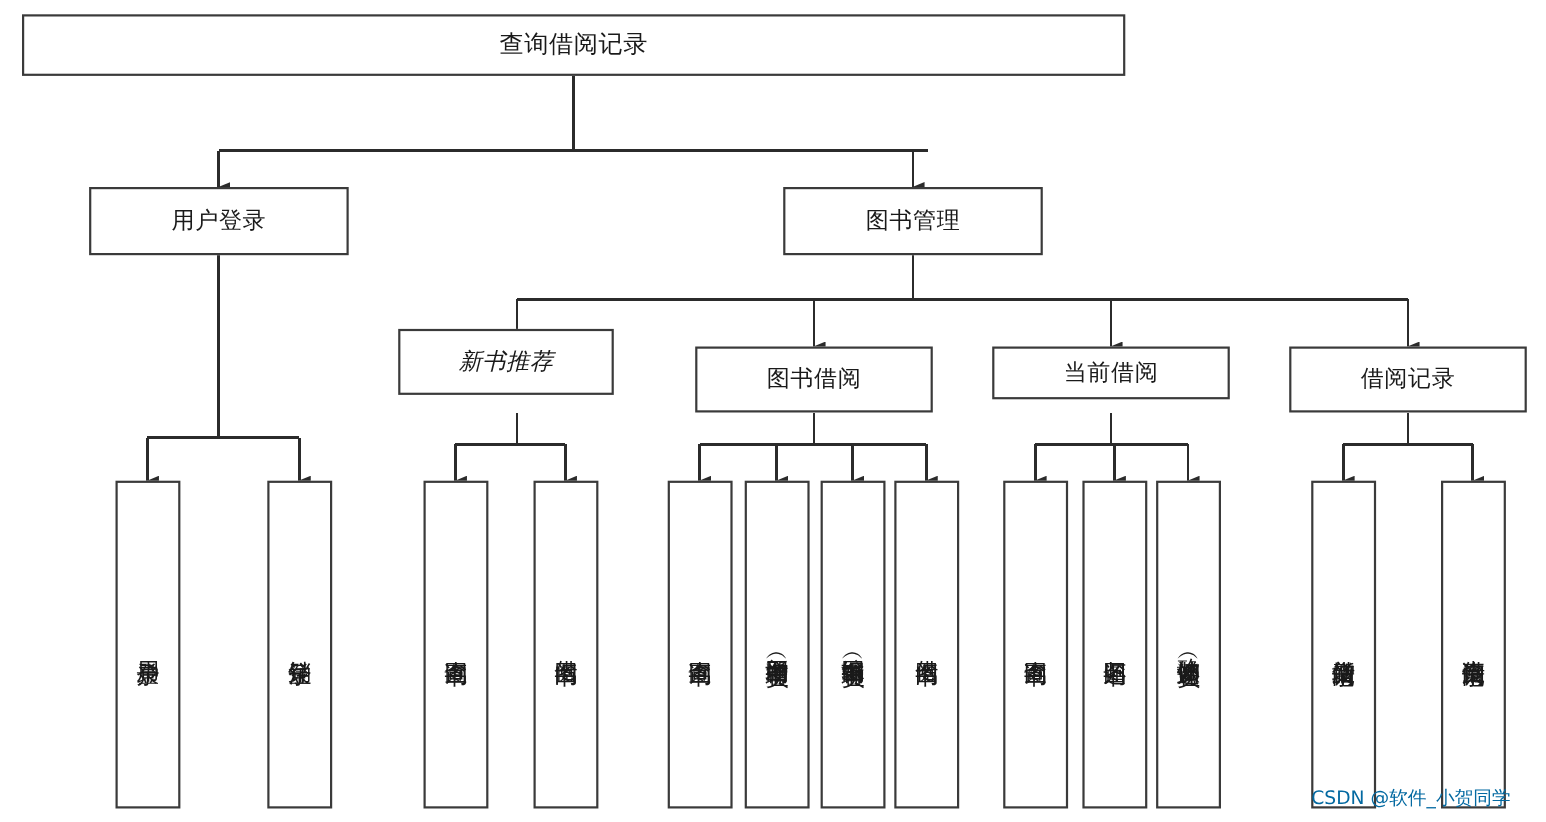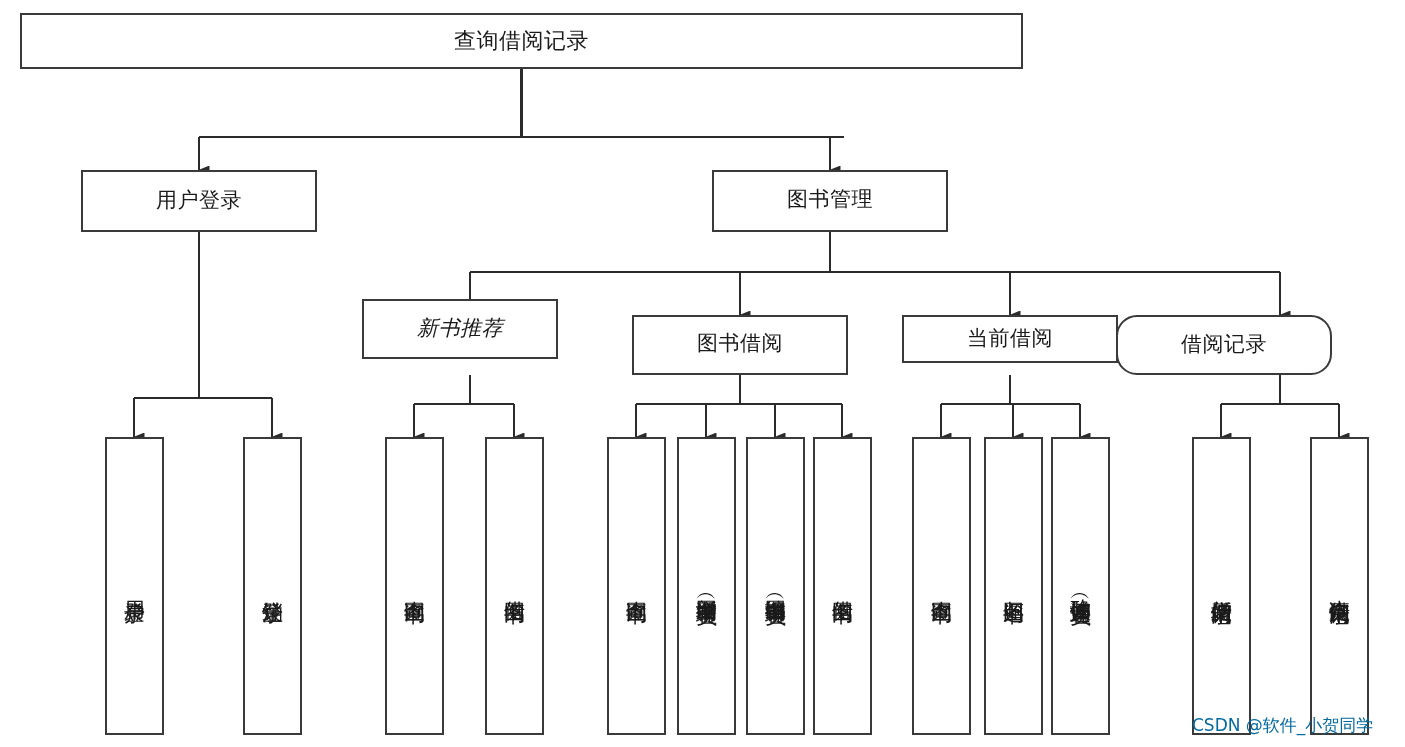--- a/index.html
+++ b/index.html
@@ -123,34 +123,34 @@
     </g>
   </svg>
 
   <div class="node horiz" id="root-node" style="left:20px; top:13px; width:1003px; height:56px;">
     <span class="label">查询借阅记录</span>
   </div>
 
   <div class="node horiz" style="left:81px; top:170px; width:236px; height:62px;">
     <span class="label">用户登录</span>
   </div>
-  <div class="node horiz" style="left:712px; top:170px; width:236px; height:62px;font-family:Liberation Mono, monospace;">
+  <div class="node horiz" style="left:712px; top:170px; width:236px; height:62px;">
     <span class="label">图书管理</span>
   </div>
 
   <div class="node horiz" style="left:362px; top:299px; width:196px; height:60px;font-style:italic;">
     <span class="label">新书推荐</span>
   </div>
-  <div class="node horiz" style="left:632px; top:315px; width:216px; height:60px;font-family:Liberation Mono, monospace;">
+  <div class="node horiz" style="left:632px; top:315px; width:216px; height:60px;">
     <span class="label">图书借阅</span>
   </div>
   <div class="node horiz" style="left:902px; top:315px; width:216px; height:48px;">
     <span class="label">当前借阅</span>
   </div>
-  <div class="node horiz" style="left:1116px; top:315px; width:216px; height:60px;border-radius:21px;">
+  <div class="node horiz" style="left:1172px; top:315px; width:216px; height:60px;">
     <span class="label">借阅记录</span>
   </div>
 
   <div class="node vert" style="left:105px; top:437px; width:59px; height:298px;">
     <span class="label">用户登录</span>
   </div>
   <div class="node vert" style="left:243px; top:437px; width:59px; height:298px;">
     <span class="label">注销登录</span>
   </div>
   <div class="node vert" style="left:385px; top:437px; width:59px; height:298px;">

